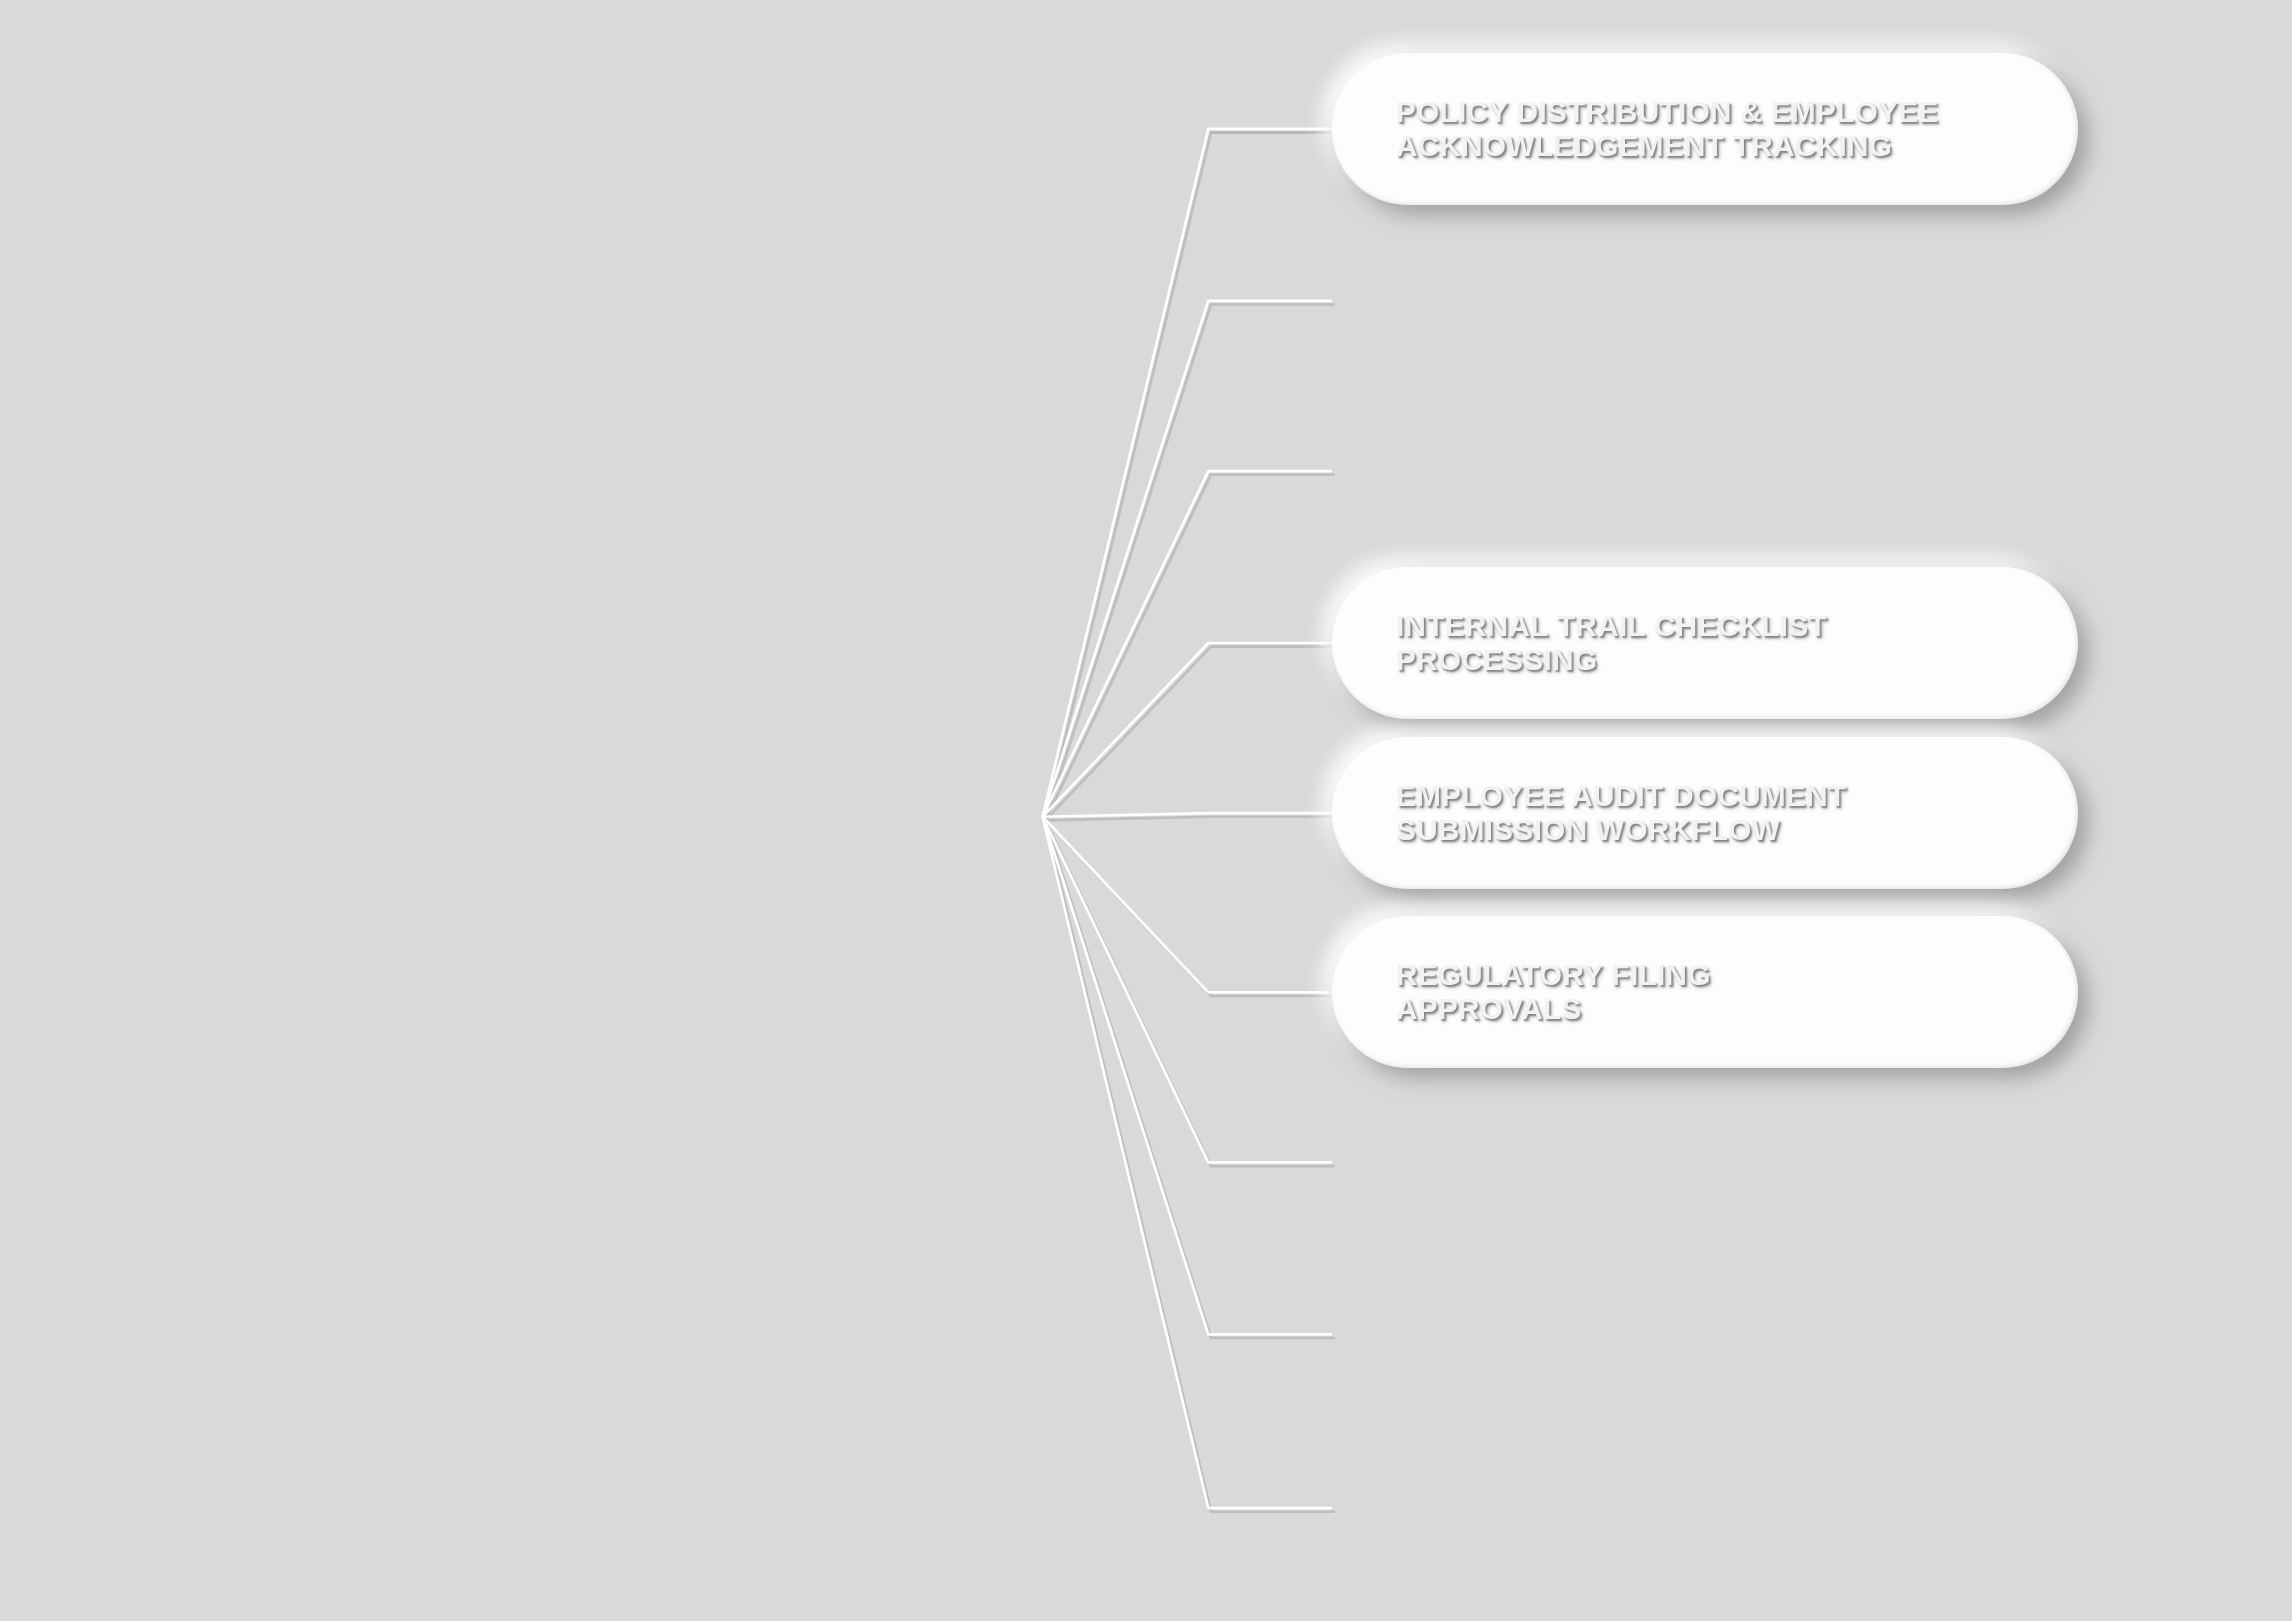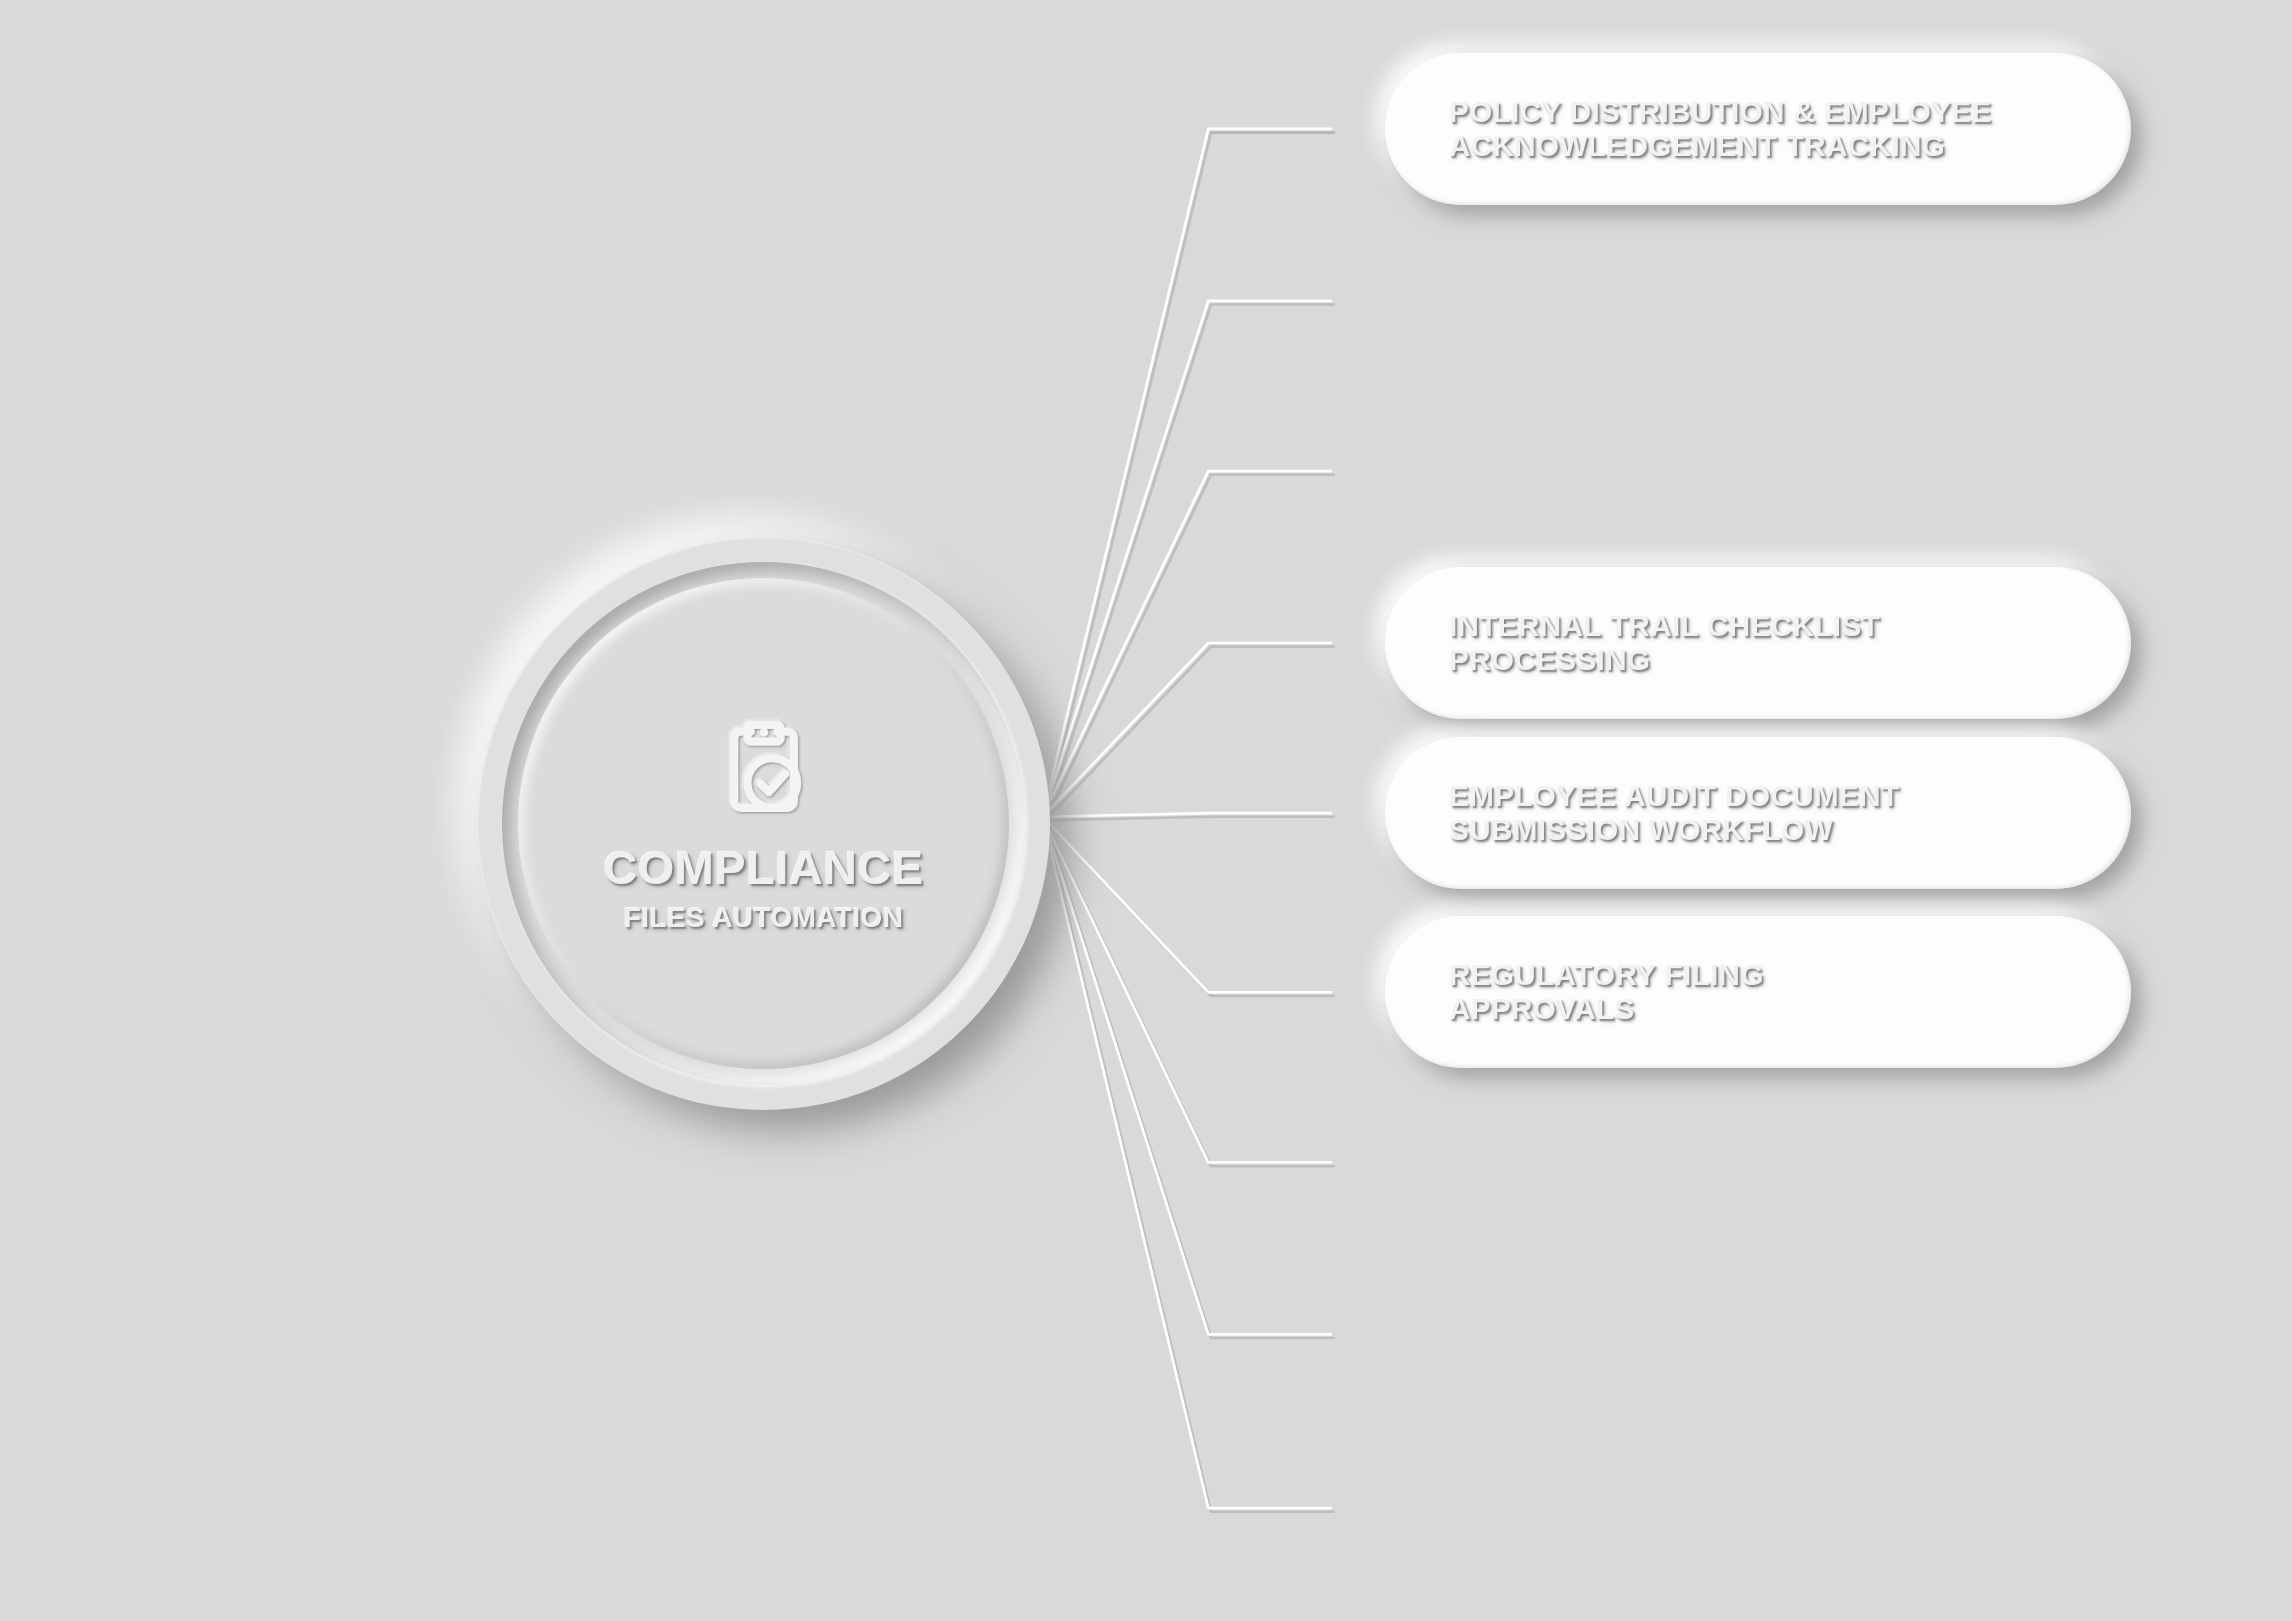--- a/index.html
+++ b/index.html
@@ -122,21 +122,21 @@
     font-size: 28px;
     font-weight: 700;
     line-height: 1;
     text-align: center;
     margin-top: 12.5px;
   }
 
   
   .branch-pill {
     position: absolute;
-    left: 1385px;
+    left: 1332px;
     width: 746px;
     height: 152px;
     border-radius: 76px;
     background: #fdfdfd;
     box-shadow:
        9.9px 9.9px 19.7px rgba(146,146,146,.80),
       -9px -9px 19.7px rgba(255,255,255,.98),
       inset  0.9px  0.9px 1.8px rgba(255,255,255,.9),
       inset -1.8px -1.8px 4.5px rgba(186,186,186,.35);
     display: flex;
@@ -182,37 +182,20 @@
       <path class="connector-path" d="M1164,912 L1349,526 L1486,526"></path>
       <path class="connector-path" d="M1164,912 L1349,718 L1486,718"></path>
       <path class="connector-path" d="M1164,912 L1349,908 L1486,908"></path>
       <path class="connector-path" d="M1164,912 L1349,1108 L1486,1108"></path>
       <path class="connector-path" d="M1164,912 L1349,1298 L1486,1298"></path>
       <path class="connector-path" d="M1164,912 L1349,1490 L1486,1490"></path>
       <path class="connector-path" d="M1164,912 L1349,1684 L1486,1684"></path>
     </g>
   </svg>
 
-  <div id="hub-node">
-    <div id="hub-ring-inner">
-      <div id="hub-face">
-
-        <svg id="hub-icon" viewBox="0 0 64 64">
-          <path d="M24 10 H18 a4 4 0 0 0 -4 4 V52 a4 4 0 0 0 4 4 H46 a4 4 0 0 0 4 -4 V14 a4 4 0 0 0 -4 -4 H40"></path>
-          <path d="M24 6 h16 a2 2 0 0 1 2 2 v6 a2 2 0 0 1 -2 2 H24 a2 2 0 0 1 -2 -2 V8 a2 2 0 0 1 2 -2 z"></path>
-          <circle class="dot" cx="32" cy="10.5" r="2.6"></circle>
-          <circle cx="37" cy="41" r="15"></circle>
-          <path d="M30 41.5 L35 46.5 L45 35.5"></path>
-        </svg>
-
-        <div id="hub-title" class="emboss">COMPLIANCE</div>
-        <div id="hub-subtitle" class="emboss">FILES AUTOMATION</div>
-      </div>
-    </div>
-  </div>
 
   <div class="branch-pill" style="top:53px">
     <div class="branch-label">POLICY DISTRIBUTION &amp; EMPLOYEE
 ACKNOWLEDGEMENT TRACKING</div>
   </div>
   <div class="branch-pill" style="top:567px">
     <div class="branch-label">INTERNAL TRAIL CHECKLIST
 PROCESSING</div>
   </div>
   <div class="branch-pill" style="top:737px">

